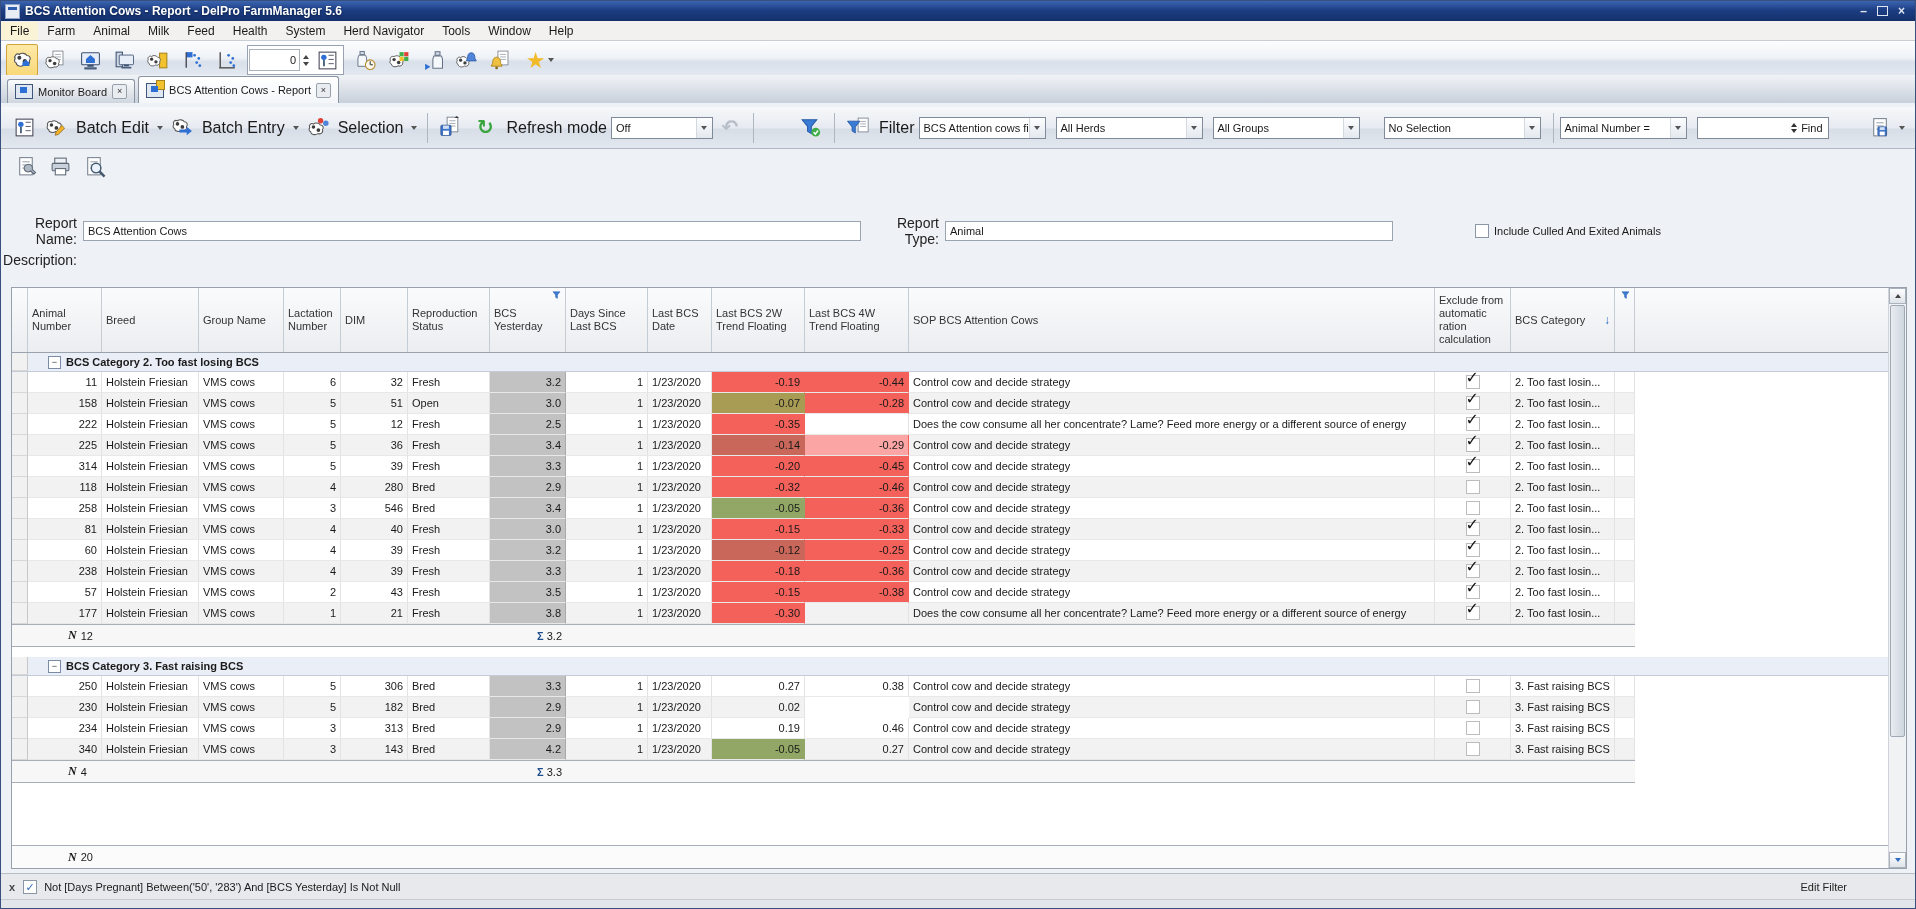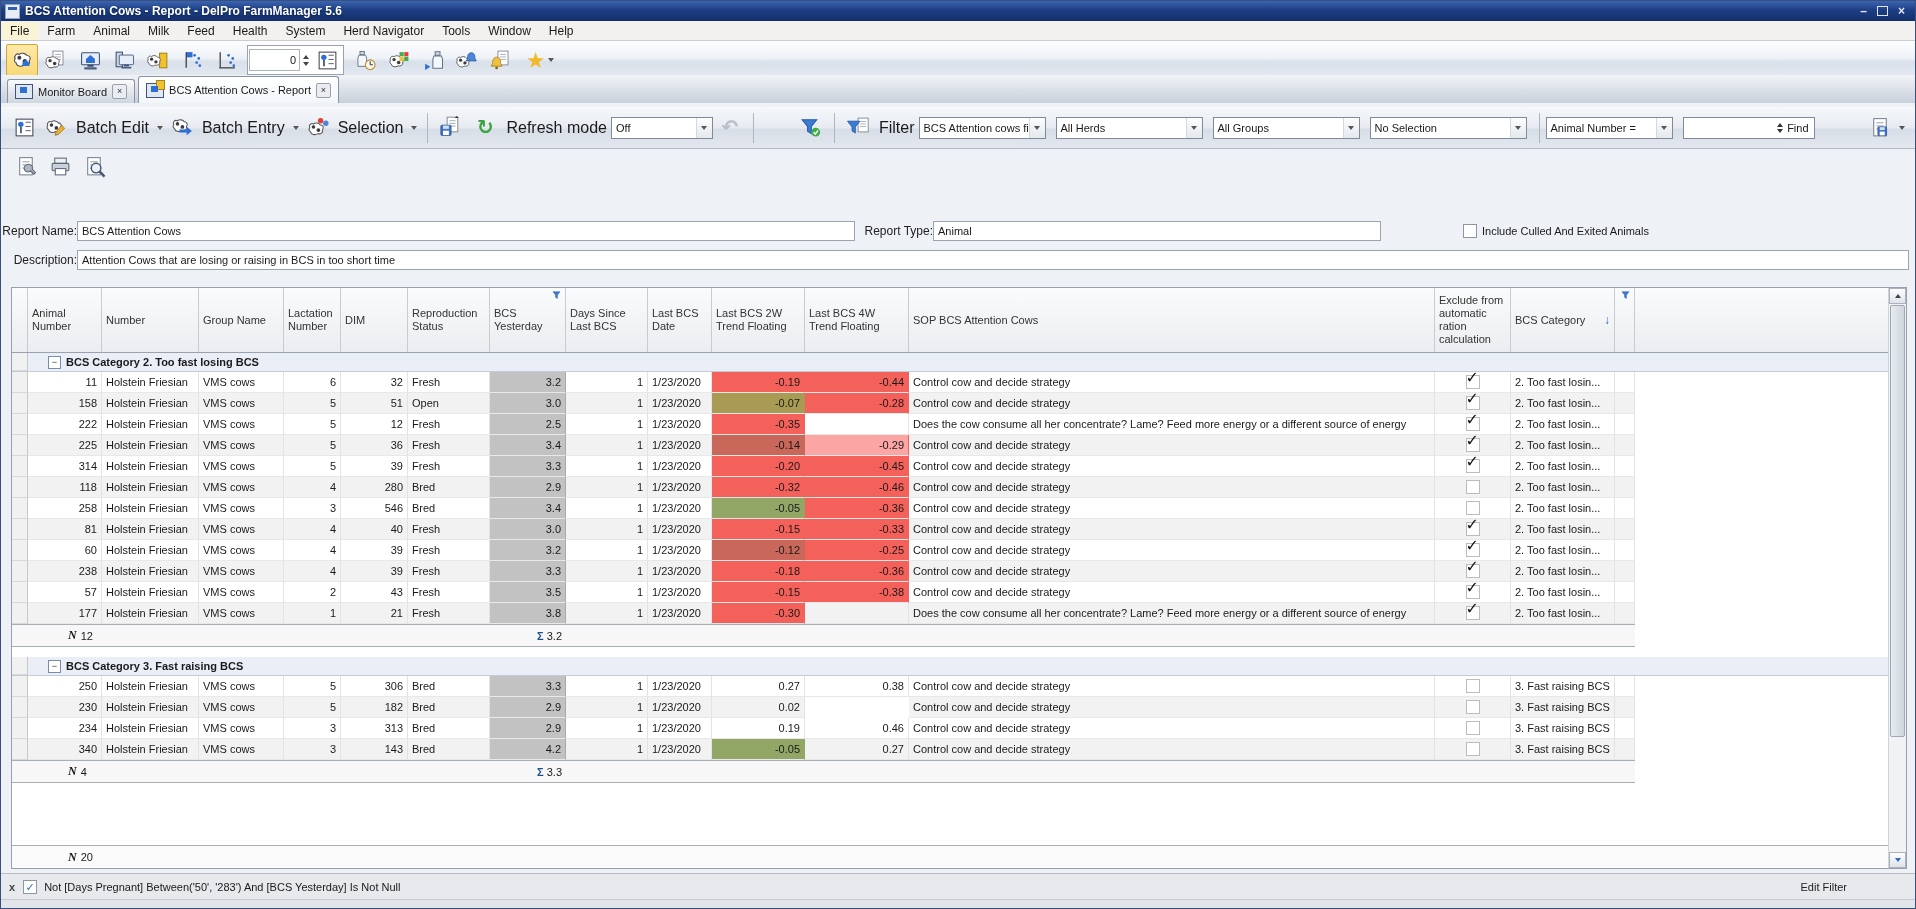--- a/index.html
+++ b/index.html
@@ -58,21 +58,21 @@
   .ddbtn{width:15px;align-self:stretch;display:flex;align-items:center;justify-content:center;border-left:1px solid #d4d9e0;background:linear-gradient(180deg,#fcfdfe,#e4e9ef);}
   .findbox{display:flex;align-items:center;background:#fff;border:1px solid #7f8b99;height:20px;width:130px;}
   .findbox .ddtext{flex:1;}
   .findspin{display:flex;flex-direction:column;gap:2px;margin-right:4px;}
   .findspin .tri-up{border-bottom-color:#333;}
   .findspin .tri-down{border-top-color:#333;}
   .chevright{margin-left:auto;}
   
   .iconrow{position:absolute;left:0;top:148px;right:0;height:34px;display:flex;align-items:center;padding-left:8px;background:#eef1f5;}
   .fieldrow{position:absolute;left:0;right:0;display:flex;align-items:center;}
-  .flabel{text-align:right;font-size:12px;color:#222;}
+  .flabel{text-align:right;padding-right:6px;font-size:14px;color:#222;}
   .tbox{height:18px;background:#fff;border:1px solid #9aa4b0;display:flex;align-items:center;padding:0 4px;font-size:11px;}
   .cbx{width:12px;height:12px;background:#fff;border:1px solid #8b97a5;display:inline-flex;align-items:center;justify-content:center;}
   .cbx .bluecheck{color:#2d6cc0;font-weight:bold;font-size:11px;line-height:10px;}
   
   .gridwrap{position:absolute;left:10px;top:286px;width:1896px;height:582px;background:#fff;
     border:1px solid #98a0ab;box-sizing:border-box;display:flex;flex-direction:column;overflow:hidden;}
   .ghead{display:flex;height:64px;flex:none;border-bottom:1px solid #9aa2ad;
     background:linear-gradient(180deg,#fafbfc,#ebedf0);}
   .hcell{box-sizing:border-box;border-right:1px solid #c6ccd3;padding:4px 4px;display:flex;align-items:center;
     font-size:11px;color:#333;position:relative;line-height:13px;}
@@ -471,21 +471,21 @@
       <span class="ddbtn">
           <span class="dd-arrow"></span>
         </span>
     </span>
     <span class="dropdown" style="width:145px;margin-left:10px">
       <span class="ddtext">All Groups</span>
       <span class="ddbtn">
           <span class="dd-arrow"></span>
         </span>
     </span>
-    <span class="dropdown" style="width:155px;margin-left:10px">
+    <span class="dropdown" style="width:155px;margin-left:24px">
       <span class="ddtext">No Selection</span>
       <span class="ddbtn">
           <span class="dd-arrow"></span>
         </span>
     </span>
     <span class="rsep" style="margin-left:12px"></span>
     <span class="dropdown" style="width:125px">
       <span class="ddtext">Animal Number =</span>
       <span class="ddbtn">
           <span class="dd-arrow"></span>
@@ -562,31 +562,30 @@
     <span class="flabel" style="width:78px">Report Type:</span>
     <span class="tbox" style="width:438px">Animal</span>
     <span style="margin-left:82px;display:flex;align-items:center;gap:5px">
       <span class="cbx"></span>
       <span>Include Culled And Exited Animals</span>
     </span>
   </div>
 
   <div class="fieldrow" style="top:248px;height:22px">
     <span class="flabel" style="width:76px">Description:</span>
-    <span class="tbox" style="width:1822px">Attention Cows that are losing or raising in BCS in too short time</span>
   </div>
 
   <div class="gridwrap">
     <div class="ghead" id="ghead">
         <div class="hcell" style="width: 16px;"></div>
         <div class="hcell" style="width: 74px;">
           <span>Animal Number</span>
         </div>
         <div class="hcell" style="width: 97px;">
-          <span>Number</span>
+          <span>Breed</span>
         </div>
         <div class="hcell" style="width: 85px;">
           <span>Group Name</span>
         </div>
         <div class="hcell" style="width: 57px;">
           <span>Lactation Number</span>
         </div>
         <div class="hcell" style="width: 67px;">
           <span>DIM</span>
         </div>

